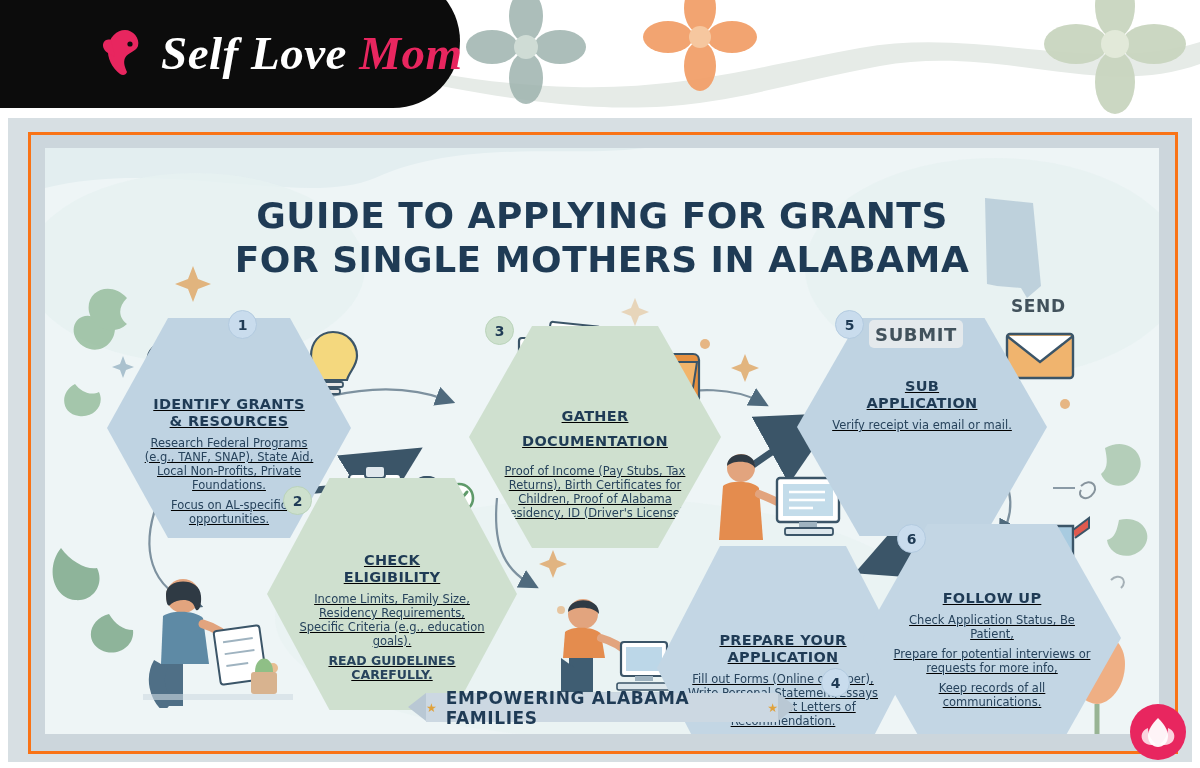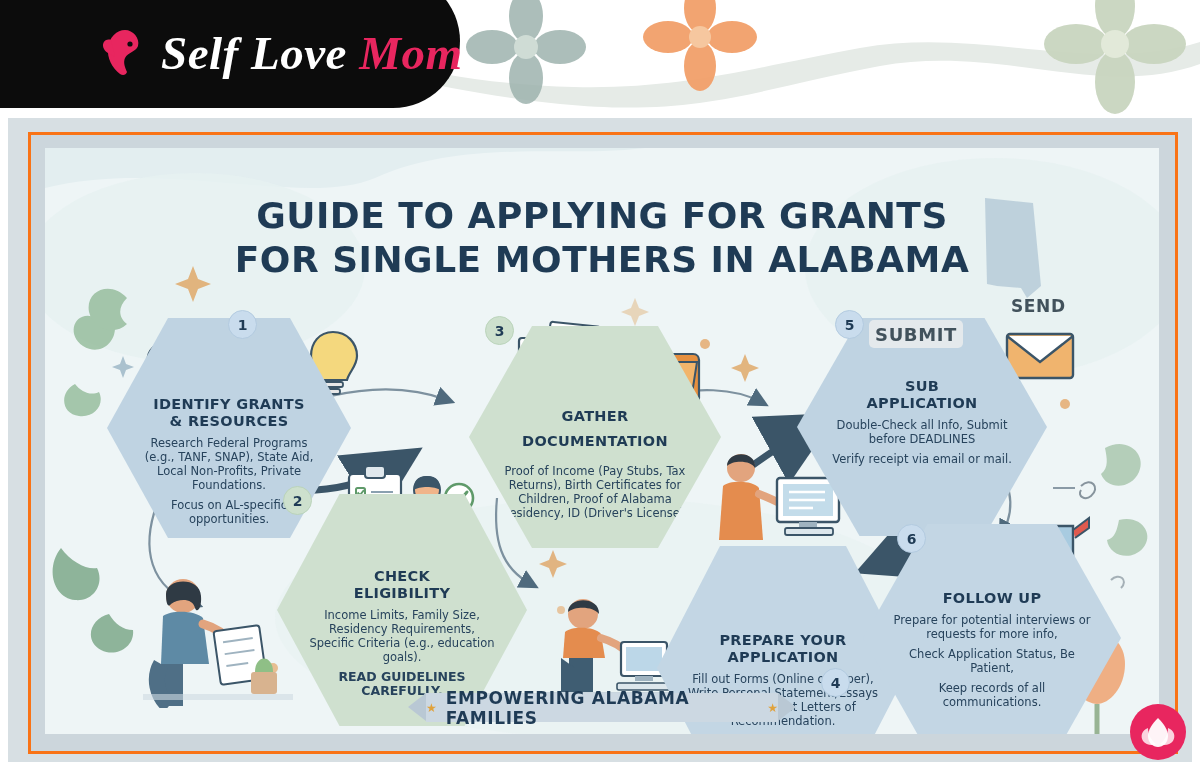--- a/index.html
+++ b/index.html
@@ -119,20 +119,21 @@
   .hex {
     position: absolute;
     clip-path: polygon(25% 0%, 75% 0%, 100% 50%, 75% 100%, 25% 100%, 0% 50%);
     display: flex;
     flex-direction: column;
     align-items: center;
     justify-content: flex-start;
     text-align: center;
     box-sizing: border-box;
     z-index: 3;
+    text-decoration: underline;
   }
   .hex h3 {
     margin: 0;
     font-family: "DejaVu Sans", sans-serif;
     font-weight: bold;
     font-size: 14.5px;
     line-height: 17px;
     color: #1f3b55;
     letter-spacing: 0.3px;
   }
@@ -413,21 +414,21 @@
             <rect x="103" y="29" width="56" height="32" fill="#cfe0ea"></rect>
             <rect x="88" y="68" width="86" height="7" rx="3" fill="#dfe9ef" stroke="#3b5568" stroke-width="2"></rect>
           </g>
           <g>
             <path d="M196,8 C210,8 220,19 220,32 C220,42 212,48 210,56 L184,56 C182,48 174,42 174,32 C174,19 182,8 196,8 Z" fill="#f4d87e" stroke="#3b5568" stroke-width="2.2"></path>
             <rect x="186" y="58" width="20" height="5" rx="2" fill="#e7e7e7" stroke="#3b5568" stroke-width="1.8"></rect>
             <rect x="189" y="65" width="14" height="5" rx="2" fill="#e7e7e7" stroke="#3b5568" stroke-width="1.8"></rect>
           </g>
         </svg>
 
-        <div class="hex hex-green" style="left:232px; top:330px; width:250px; height:232px; padding:74px 32px 0 32px;margin-top:16px;">
+        <div class="hex hex-green" style="left:222px; top:330px; width:250px; height:232px; padding:74px 32px 0 32px;">
           <h3>CHECK</h3>
           <h3>ELIGIBILITY</h3>
           <p>Income Limits, Family Size, Residency Requirements, Specific Criteria (e.g., education goals).</p>
           <p class="bold">READ GUIDELINES CAREFULLY.</p>
         </div>
         <div class="step-badge green" style="left:238px; top:338px;">2</div>
 
         <svg class="layer" style="left:298px; top:316px;" width="132" height="84" viewBox="0 0 132 84">
           <g>
             <rect x="6" y="10" width="52" height="66" rx="4" fill="#ffffff" stroke="#3b5568" stroke-width="2.2"></rect>
@@ -539,40 +540,39 @@
                 <line x1="96" y1="64" x2="120" y2="64"></line>
             </g>
             <rect x="106" y="78" width="18" height="6" fill="#9fb3c0"></rect>
             <rect x="92" y="84" width="48" height="7" rx="2" fill="#dde7ec" stroke="#3b5568" stroke-width="1.8"></rect>
           </g>
         </svg>
 
         <div class="hex hex-blue" style="left:752px; top:170px; width:250px; height:218px; padding:60px 32px 0 32px;">
           <h3>SUB</h3>
           <h3>APPLICATION</h3>
-          <p>Double-Check all Info, Submit before DEADLINES</p>
           <p>Verify receipt via email or mail.</p>
         </div>
         <div class="step-badge" style="left:790px; top:162px;">5</div>
 
         <div class="submit-chip" style="left:824px; top:172px; width:94px; height:28px;">SUBMIT</div>
         <svg class="layer" style="left:880px; top:178px;" width="44" height="48" viewBox="0 0 44 48">
           <path d="M10,6 L10,34 L17,28 L22,40 L28,37 L23,26 L32,25 Z" fill="#f0c39a" stroke="#3b5568" stroke-width="2"></path>
         </svg>
 
         <svg class="layer" style="left:956px; top:166px;" width="78" height="72" viewBox="0 0 78 72">
           <rect x="6" y="20" width="66" height="44" rx="3" fill="#f0b46e" stroke="#3b5568" stroke-width="2.4"></rect>
           <path d="M6,22 L39,48 L72,22" fill="#ffffff" stroke="#3b5568" stroke-width="2.4"></path>
         </svg>
         <div class="send-chip" style="left:966px; top:148px;">SEND</div>
 
         <div class="hex hex-blue2" style="left:818px; top:376px; width:258px; height:228px; padding:66px 26px 0 26px;">
           <h3>FOLLOW UP</h3>
+          <p>Check Application Status, Be Patient,</p>
           <p>Prepare for potential interviews or requests for more info,</p>
-          <p>Check Application Status, Be Patient,</p>
           <p>Keep records of all communications.</p>
         </div>
         <div class="step-badge" style="left:852px; top:376px;">6</div>
 
         <svg class="layer" style="left:888px; top:358px;" width="160" height="90" viewBox="0 0 160 90">
           <g>
             <circle cx="40" cy="44" r="30" fill="#ffffff" stroke="#3b5568" stroke-width="3"></circle>
             <circle cx="40" cy="44" r="24" fill="#eef4f7"></circle>
             <line x1="40" y1="44" x2="40" y2="28" stroke="#3b5568" stroke-width="3" stroke-linecap="round"></line>
             <line x1="40" y1="44" x2="52" y2="50" stroke="#3b5568" stroke-width="3" stroke-linecap="round"></line>

